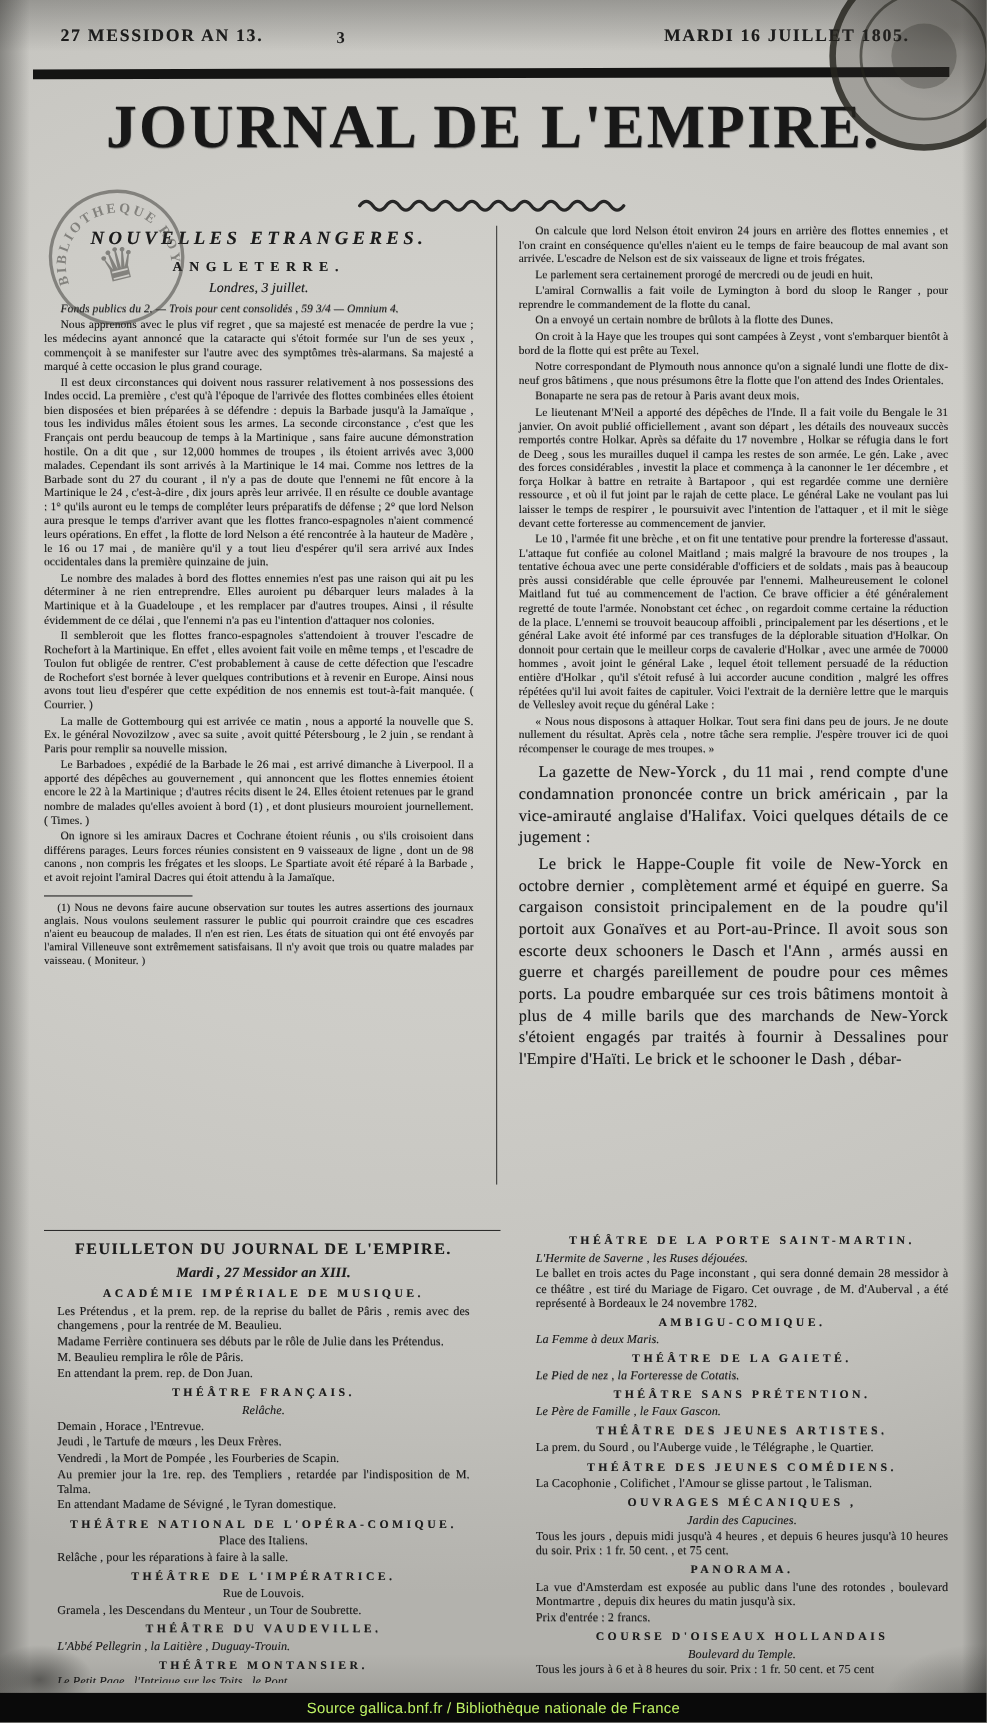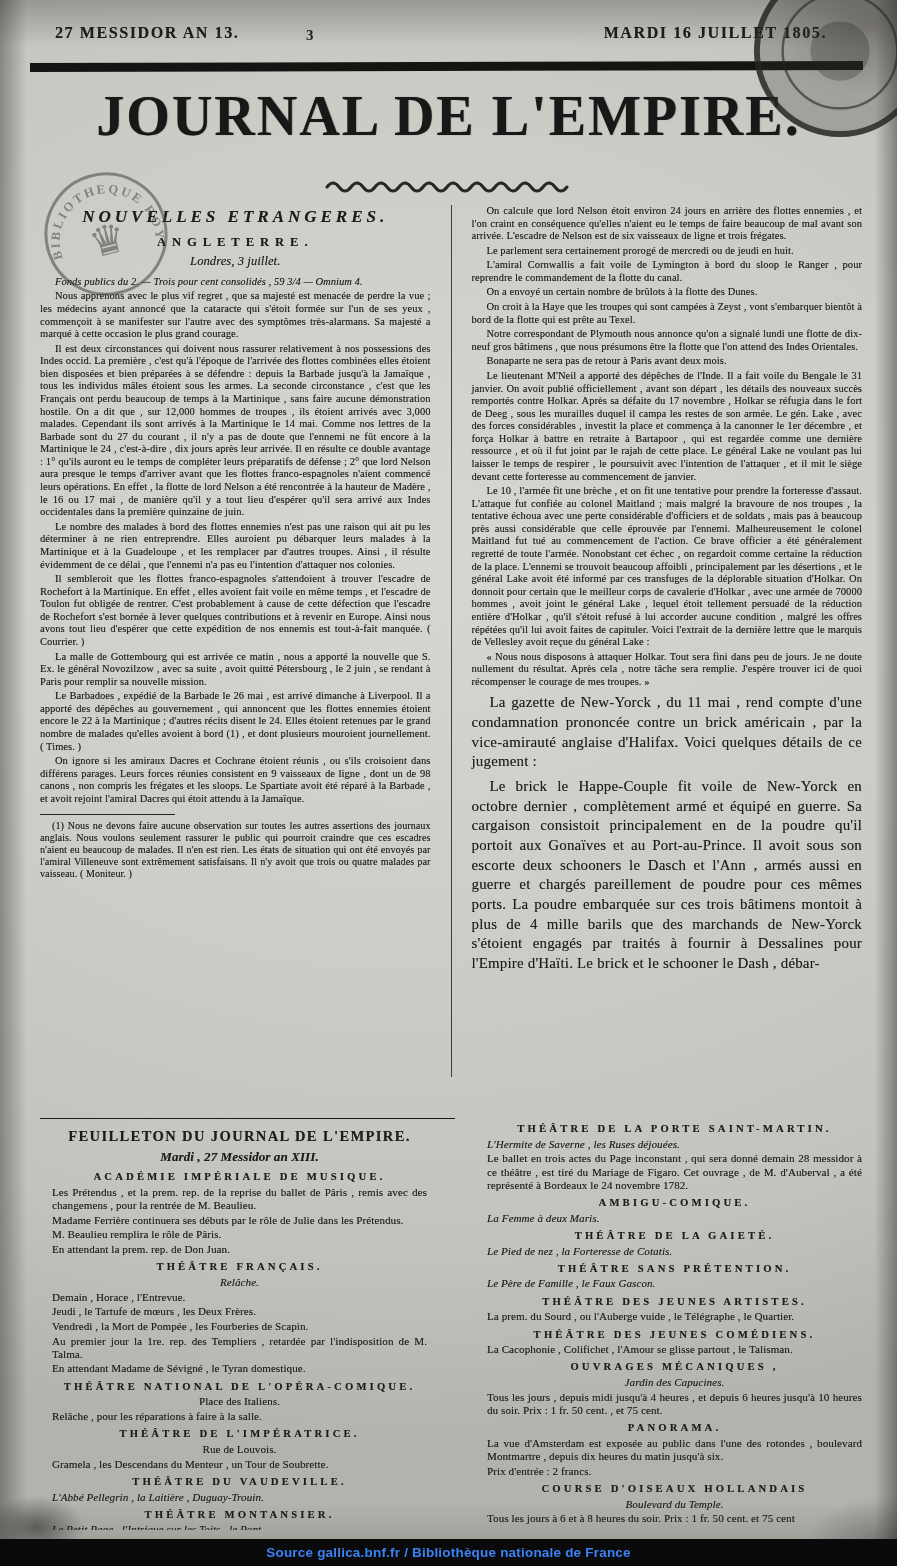--- a/index.html
+++ b/index.html
@@ -63,21 +63,21 @@
   .feuilleton{position:absolute;top:1118px;left:40px;right:35px;height:412px;display:flex;overflow:hidden;z-index:3;}
   .f-col{flex:1;min-width:0;font-size:11px;line-height:1.2;}
   .f-left{border-top:1.5px solid #1b1b1b;padding:5px 28px 0 12px;}
   .f-right{padding-left:32px;}
   .f-title{font-size:14.5px;font-weight:700;letter-spacing:1.4px;text-align:center;margin:4px 0 4px;}
   .f-date{font-size:13px;font-style:italic;font-weight:700;text-align:center;margin:0 0 6px;}
   
   .footer{
     position:absolute;bottom:0;left:0;right:0;height:27px;background:#0a0a0a;z-index:8;
     display:flex;align-items:center;justify-content:center;
-    font-family:"Liberation Sans","DejaVu Sans",sans-serif;font-size:13.5px;color:#3b82f6;letter-spacing:.2px;font-weight:bold;
+    font-family:"Liberation Sans","DejaVu Sans",sans-serif;font-size:13.5px;color:#bef264;letter-spacing:.2px;
   }
 </style>
 </head>
 <body>
 
 <div class="page">
 
   <div class="header">
     <span>27 MESSIDOR AN 13.</span>
     <span>MARDI 16 JUILLET 1805.</span>

